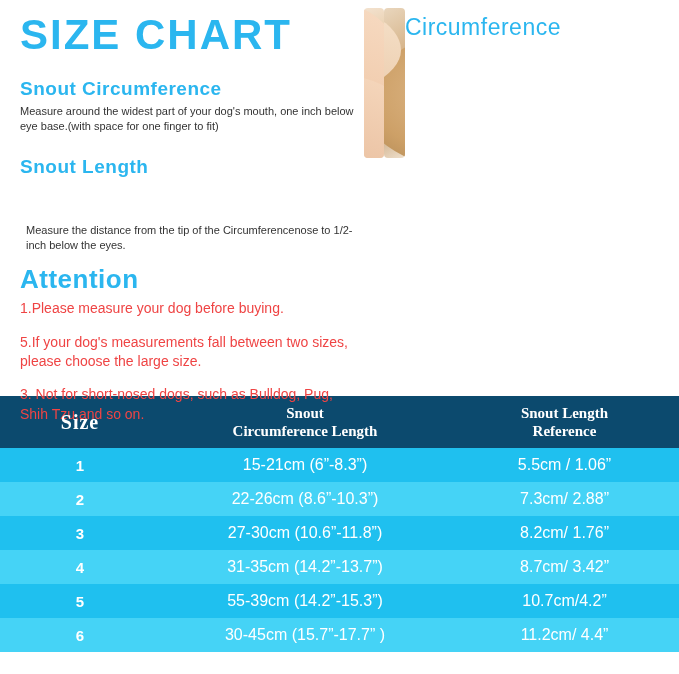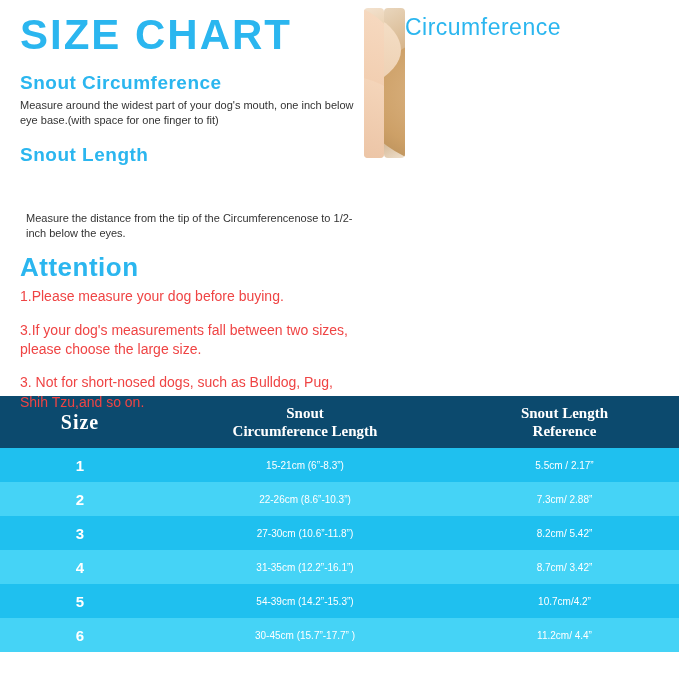--- a/index.html
+++ b/index.html
@@ -45,21 +45,21 @@
     color: #2bb6ef;
     letter-spacing: 2px;
     line-height: 1;
     margin: 6px 0 6px 0;
     font-family: "Liberation Sans", sans-serif;
   }
   .h2 {
     font-size: 19px;
     font-weight: bold;
     color: #2bb6ef;
-    margin: 16px 0 4px 0;
+    margin: 22px 0 4px 0;
     letter-spacing: 0.5px;
   }
   .h2.attention {
     font-size: 26px;
     margin-top: 12px;
   }
   .body-text {
     font-size: 11px;
     color: #333333;
     line-height: 1.35;
@@ -255,21 +255,21 @@
     font-family: Liberation Serif, serif;
   }
   thead th.size-head {
     font-size: 20px;
     letter-spacing: 1px;
   }
   col.c1 { width: 160px; }
   col.c2 { width: 290px; }
   col.c3 { width: 229px; }
   tbody td.col-size { font-weight: bold; font-size: 15px; }
-  tbody td { font-size: 10px; }
+  tbody td { font-size: 16px; }
   .row-alt-1 td { background: #1fc0ef; }
   .row-alt-2 td { background: #45d3f6; }
 </style>
 </head>
 <body>
 
 <div class="page">
 
   <div class="top">
 
@@ -277,21 +277,21 @@
       <div class="title">SIZE CHART</div>
 
       <div class="h2">Snout  Circumference</div>
       <p class="body-text">Measure around the widest part of your dog's mouth, one inch below eye base.(with space for one finger to fit)</p>
 
       <div class="h2">Snout  Length</div>
       <p class="body-text indent">Measure the distance from the tip of the Circumferencenose to 1/2-inch below the eyes.</p>
 
       <div class="h2 attention">Attention</div>
       <p class="attn-list">1.Please measure your dog before buying.</p>
-      <p class="attn-list">3.If your dog's measurements fall between two sizes, please choose the large size.</p>
+      <p class="attn-list">5.If your dog's measurements fall between two sizes, please choose the large size.</p>
       <p class="attn-list">3. Not for short-nosed dogs, such as Bulldog, Pug, Shih Tzu,and so on.</p>
     </div>
 
     <div class="right-col">
 
       <div class="photo photo-1">
         <div class="p1-head"></div>
         <div class="p1-snout"></div>
         <div class="p1-eye"></div>
         <div class="p1-nose"></div>
@@ -339,40 +339,40 @@
           <th>
             <div>Snout Length</div>
             <div>Reference</div>
           </th>
         </tr>
       </thead>
       <tbody>
         <tr class="row-alt-1">
           <td class="col-size">1</td>
           <td>15-21cm  (6”-8.3”)</td>
-          <td>5.5cm / 2.17”</td>
+          <td>5.5cm / 1.06”</td>
         </tr>
         <tr class="row-alt-2">
           <td class="col-size">2</td>
           <td>22-26cm  (8.6”-10.3”)</td>
           <td>7.3cm/ 2.88”</td>
         </tr>
         <tr class="row-alt-1">
           <td class="col-size">3</td>
           <td>27-30cm  (10.6”-11.8”)</td>
-          <td>8.2cm/ 5.42”</td>
+          <td>8.2cm/ 1.76”</td>
         </tr>
         <tr class="row-alt-2">
           <td class="col-size">4</td>
-          <td>31-35cm  (12.2”-16.1”)</td>
+          <td>31-35cm  (14.2”-13.7”)</td>
           <td>8.7cm/ 3.42”</td>
         </tr>
         <tr class="row-alt-1">
           <td class="col-size">5</td>
-          <td>54-39cm  (14.2”-15.3”)</td>
+          <td>55-39cm  (14.2”-15.3”)</td>
           <td>10.7cm/4.2”</td>
         </tr>
         <tr class="row-alt-2">
           <td class="col-size">6</td>
           <td>30-45cm  (15.7”-17.7” )</td>
           <td>11.2cm/ 4.4”</td>
         </tr>
       </tbody>
     </table>
   </div>

